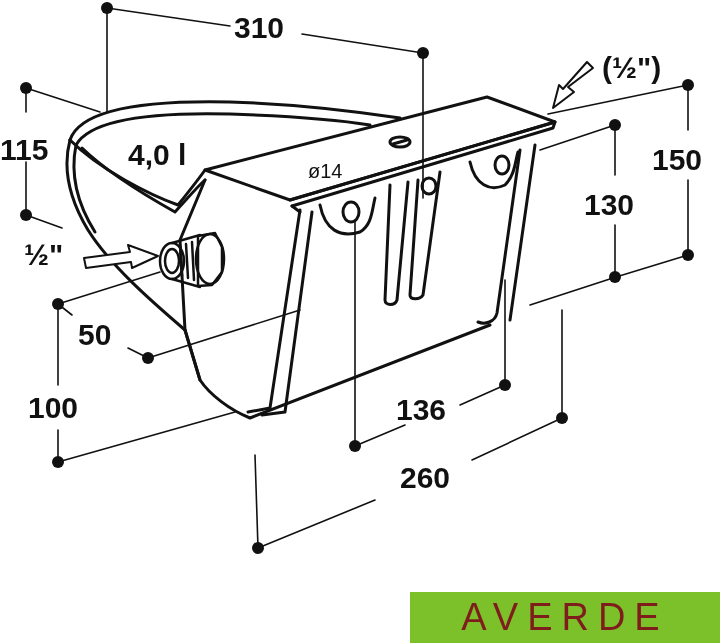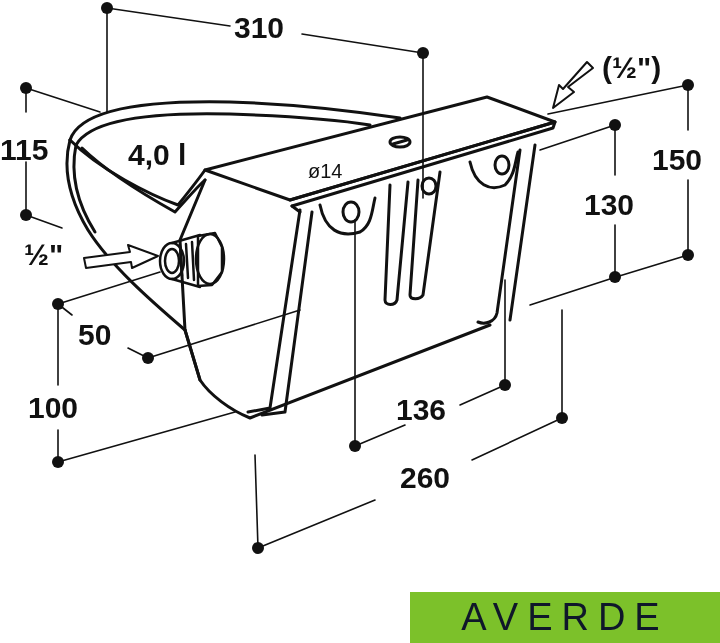--- a/index.html
+++ b/index.html
@@ -3,21 +3,21 @@
 <meta charset="utf-8">
 <style>
   html, body { margin:0; padding:0; background:#ffffff; }
   body { width:720px; height:643px; position:relative; overflow:hidden; font-family:"Liberation Sans", sans-serif; }
   #drawing { position:absolute; left:0; top:0; width:720px; height:643px; }
   .dim { font-family:"Liberation Sans", sans-serif; font-weight:bold; font-size:30px; fill:#111; }
   .dim-sm { font-family:"Liberation Sans", sans-serif; font-weight:normal; font-size:20px; fill:#111; }
   .vol { font-family:"Liberation Sans", sans-serif; font-weight:bold; font-size:30px; fill:#111; }
   .logo-box { position:absolute; left:410px; top:592px; width:310px; height:51px; background:#7cc12a; }
   .logo-text { position:absolute; left:0; top:0; width:100%; height:100%; display:flex; align-items:center; justify-content:center;
-    color:#0f172a; font-family:"Liberation Sans", sans-serif; font-size:38px; font-weight:normal; letter-spacing:9px; }
+    color:#7f1d1d; font-family:"Liberation Sans", sans-serif; font-size:38px; font-weight:normal; letter-spacing:9px; }
 </style>
 </head>
 <body>
 
 <svg id="drawing" viewBox="0 0 720 643" xmlns="http://www.w3.org/2000/svg">
   <g fill="none" stroke="#111" stroke-width="2" stroke-linecap="round" stroke-linejoin="round">
 
     <g stroke-width="1.6">
 
       <line x1="107" y1="8" x2="230" y2="26"></line>

